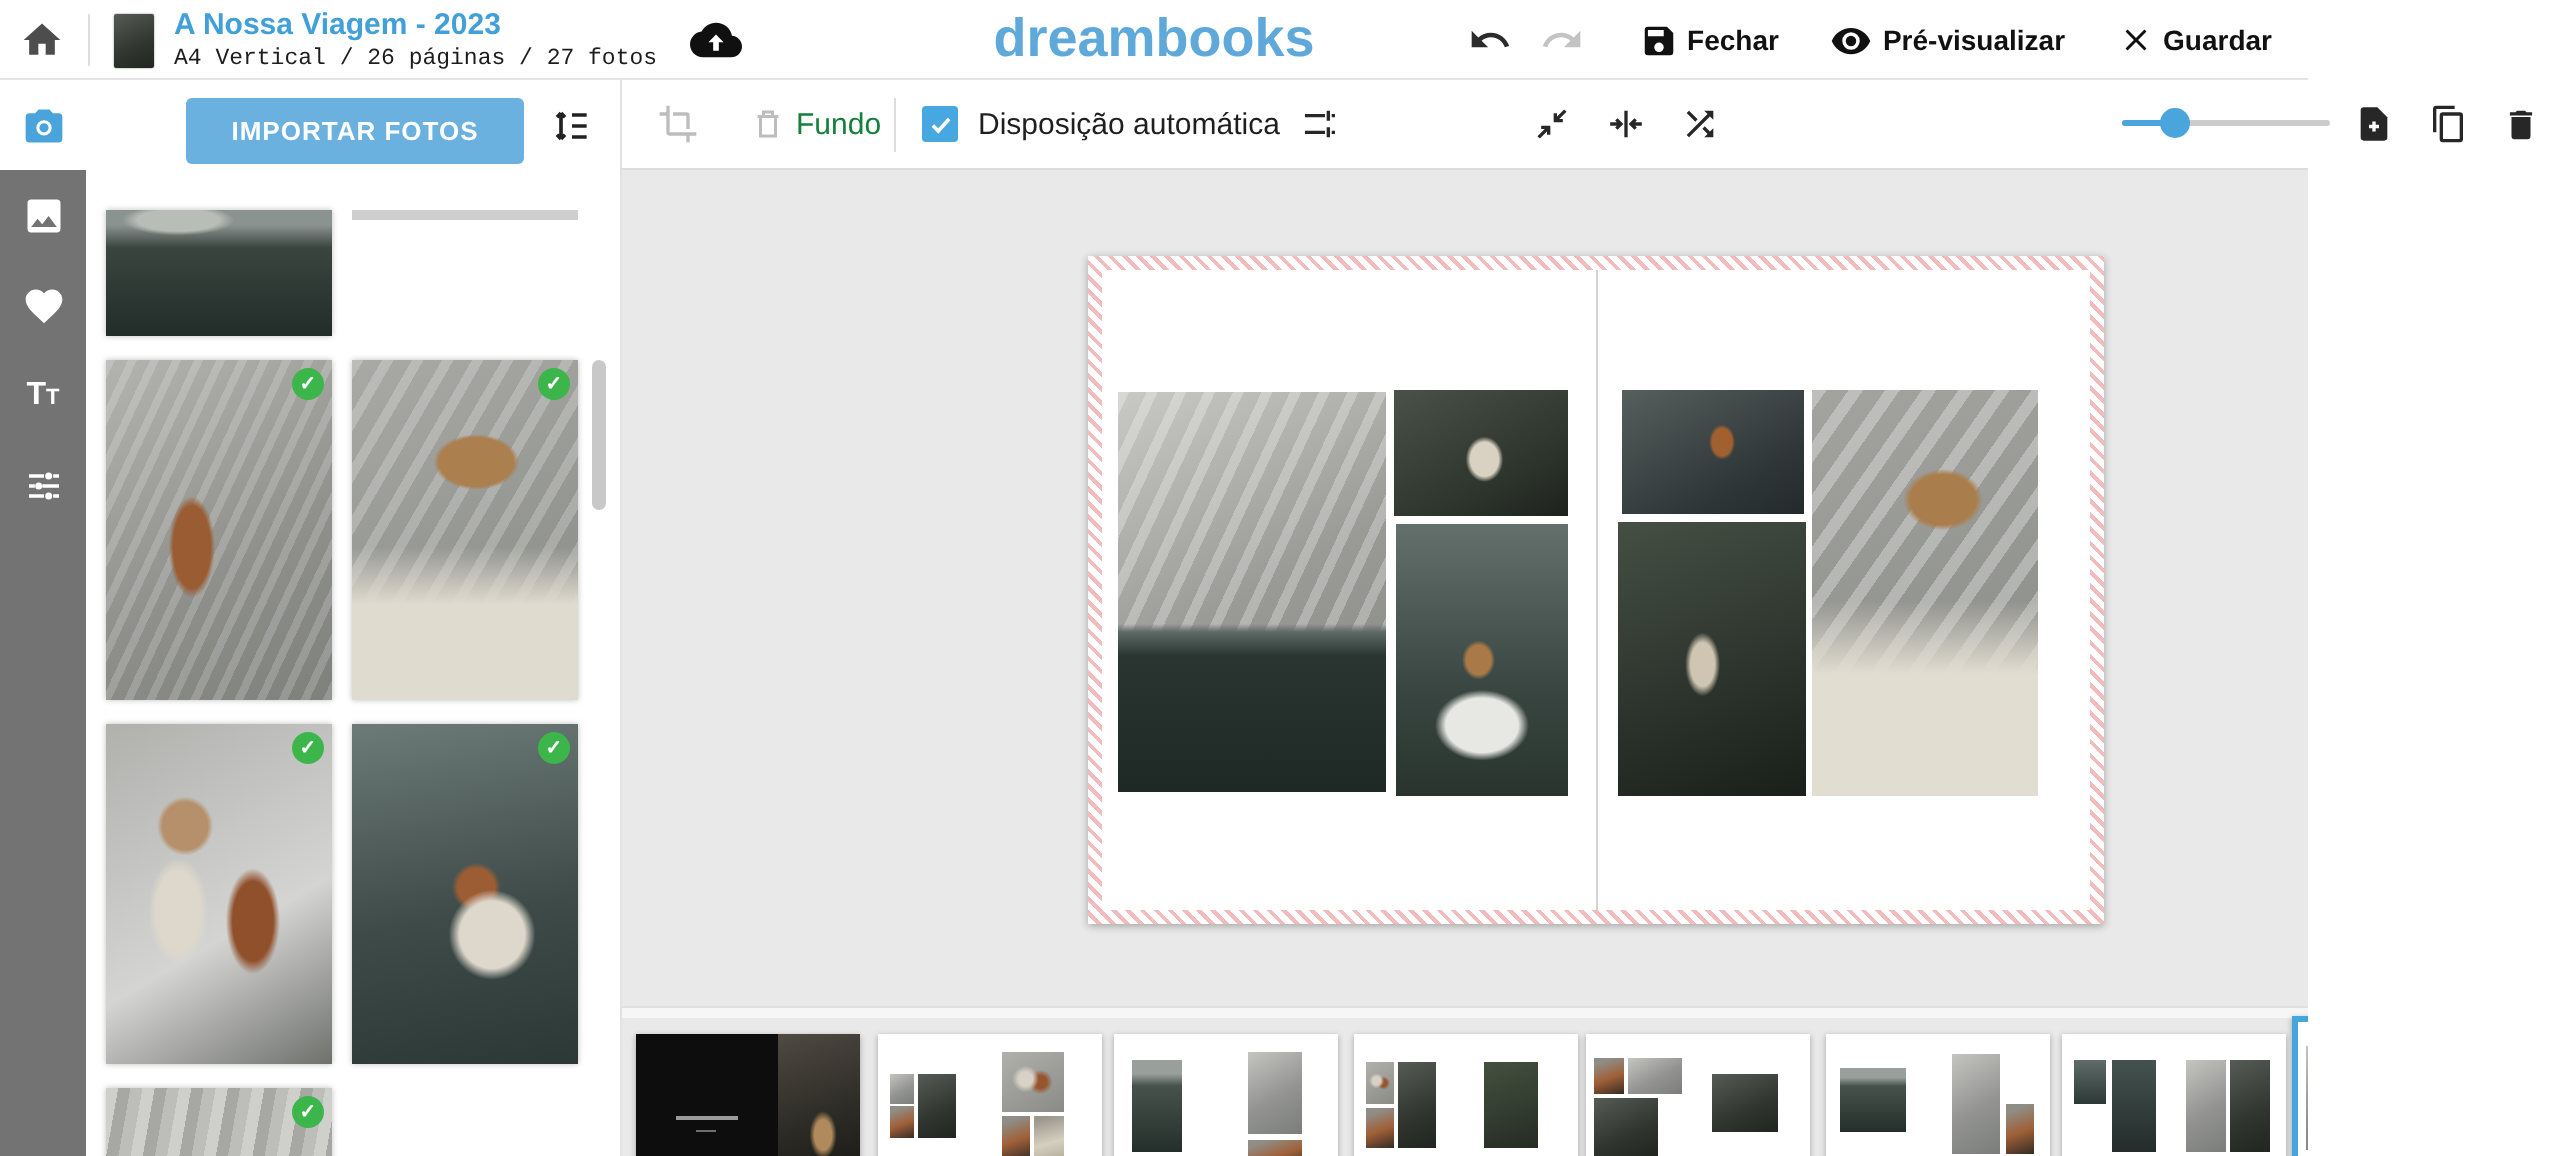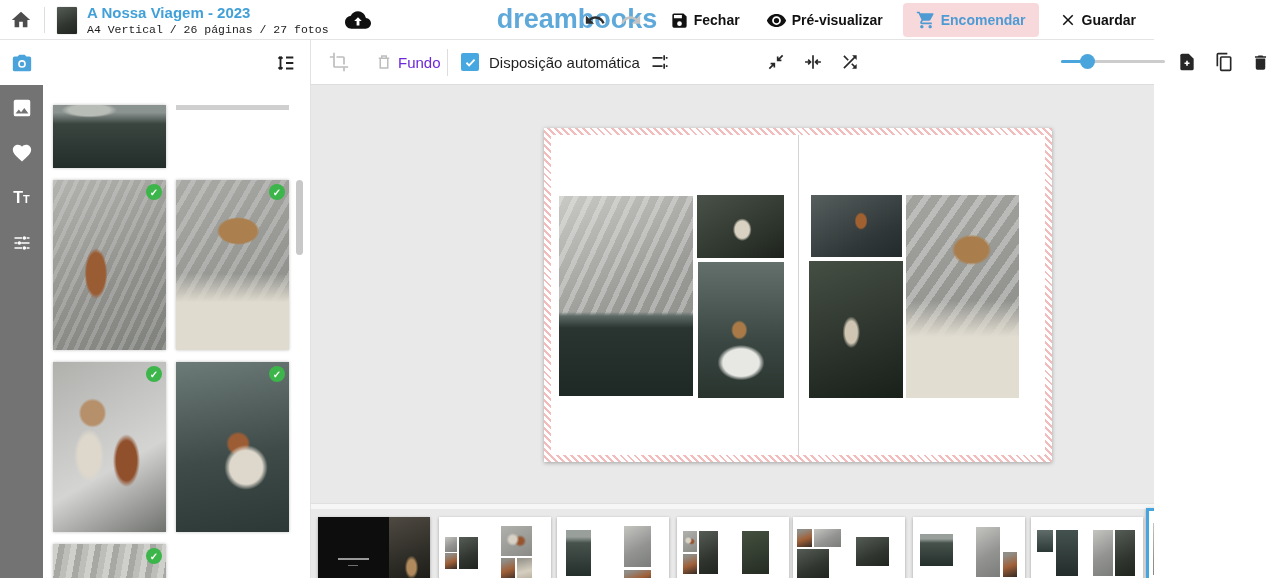--- a/index.html
+++ b/index.html
@@ -39,21 +39,21 @@
   .sort-btn{position:absolute;left:232px;top:3px;color:#222;}
   .grid{position:absolute;left:0;top:0;width:100%;height:100%;pointer-events:none;}
   .photo{position:absolute;box-shadow:0 0 3px rgba(0,0,0,.25);pointer-events:auto;cursor:pointer;}
   .badge{position:absolute;top:4px;right:4px;width:16px;height:16px;border-radius:50%;background:#3cb54a;color:#fff;font-size:10px;font-weight:bold;display:flex;align-items:center;justify-content:center;}
   .scroll-thumb{position:absolute;left:253px;top:140px;width:7px;height:75px;border-radius:4px;background:#c8c8c8;cursor:pointer;}
 
   
   .toolbar{position:absolute;left:310px;top:40px;right:0;height:45px;background:#fff;border-bottom:1px solid #ddd;border-left:1px solid #e2e2e2;box-sizing:border-box;}
   .toolbar .abs{position:absolute;top:0;height:44px;display:flex;align-items:center;}
   .dis{color:#bdbdbd;}
-  .dis-label{font-size:15px;color:#6d28d9;margin-left:5px;}
+  .dis-label{font-size:15px;color:#15803d;margin-left:5px;}
   .v-div{position:absolute;left:136px;top:9px;width:1px;height:27px;background:#ddd;}
   .checkbox{width:18px;height:18px;border-radius:2px;background:#47a7e0;display:flex;align-items:center;justify-content:center;cursor:pointer;}
   .auto-label{font-size:15px;color:#1f1f1f;}
   .tool-ic{color:#272727;cursor:pointer;}
   .slider{position:absolute;left:750px;top:20px;width:104px;height:3px;background:#ccc;border-radius:2px;cursor:pointer;}
   .slider-fill{position:absolute;left:0;top:0;height:3px;background:#4aa5dc;border-radius:2px;}
   .slider-thumb{position:absolute;top:-6px;width:15px;height:15px;border-radius:50%;background:#4aa5dc;cursor:pointer;}
 
   
   .canvas{position:absolute;left:310px;top:85px;right:0;bottom:0;background:#e9e9e9;border-left:1px solid #e2e2e2;overflow:hidden;box-sizing:border-box;}
@@ -156,28 +156,20 @@
         <span>Fechar</span>
       </button>
       <button class="tb-action">
         <span>
             <svg width="21" height="21" viewBox="0 0 24 24" fill="currentColor">
               <path d="M12 4.5C7 4.5 2.73 7.61 1 12c1.73 4.39 6 7.5 11 7.5s9.27-3.11 11-7.5c-1.73-4.39-6-7.5-11-7.5zm0 12.5a5 5 0 1 1 0-10 5 5 0 0 1 0 10zm0-8a3 3 0 1 0 0 6 3 3 0 0 0 0-6z"></path>
             </svg>
           </span>
         <span>Pré-visualizar</span>
       </button>
-      <button class="tb-action order-btn">
-        <span>
-            <svg width="20" height="20" viewBox="0 0 24 24" fill="currentColor">
-              <path d="M7 18c-1.1 0-1.99.9-1.99 2S5.9 22 7 22s2-.9 2-2-.9-2-2-2zM1 2v2h2l3.6 7.59-1.35 2.45c-.16.28-.25.61-.25.96 0 1.1.9 2 2 2h12v-2H7.42c-.14 0-.25-.11-.25-.25l.03-.12.9-1.63h7.45c.75 0 1.41-.41 1.75-1.03l3.58-6.49A1 1 0 0 0 20 4H5.21l-.94-2H1zm16 16c-1.1 0-1.99.9-1.99 2s.89 2 1.99 2 2-.9 2-2-.9-2-2-2z"></path>
-            </svg>
-          </span>
-        <span>Encomendar</span>
-      </button>
       <button class="tb-action">
         <span>
             <svg width="18" height="18" viewBox="0 0 24 24" fill="currentColor">
               <path d="M19 6.41 17.59 5 12 10.59 6.41 5 5 6.41 10.59 12 5 17.59 6.41 19 12 13.41 17.59 19 19 17.59 13.41 12z"></path>
             </svg>
           </span>
         <span>Guardar</span>
       </button>
     </div>
   </header>
@@ -214,20 +206,21 @@
             <circle cx="14.8" cy="6" r="2.1" fill="currentColor" stroke="none"></circle>
             <circle cx="8.8" cy="12" r="2.1" fill="currentColor" stroke="none"></circle>
             <circle cx="14.8" cy="18" r="2.1" fill="currentColor" stroke="none"></circle>
           </svg>
         </span>
     </div>
   </nav>
 
   <aside class="panel">
     <div class="import-row">
+      <button class="import-btn">IMPORTAR FOTOS</button>
       <button class="icon-btn sort-btn">
         <span>
             <svg width="22" height="22" viewBox="0 0 24 24" fill="none" stroke="currentColor" stroke-width="2">
               <path d="M6 5v14M6 5 3.8 7.2M6 5l2.2 2.2M6 19l-2.2-2.2M6 19l2.2-2.2M12 6h8M12 12h8M12 18h8"></path>
             </svg>
           </span>
       </button>
     </div>
     <div class="grid">
         <div class="photo ph-boat-on-dark-water" style="left: 10px; top: 65px; width: 113px; height: 63px;"></div>

